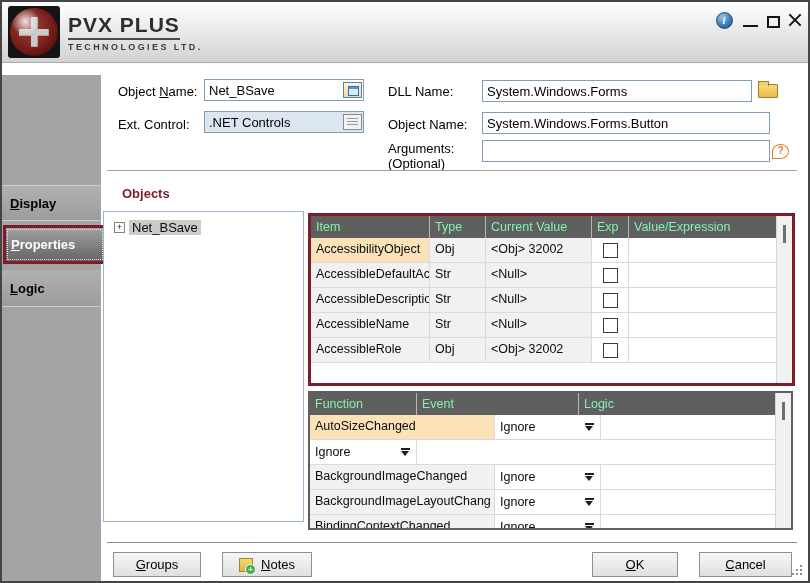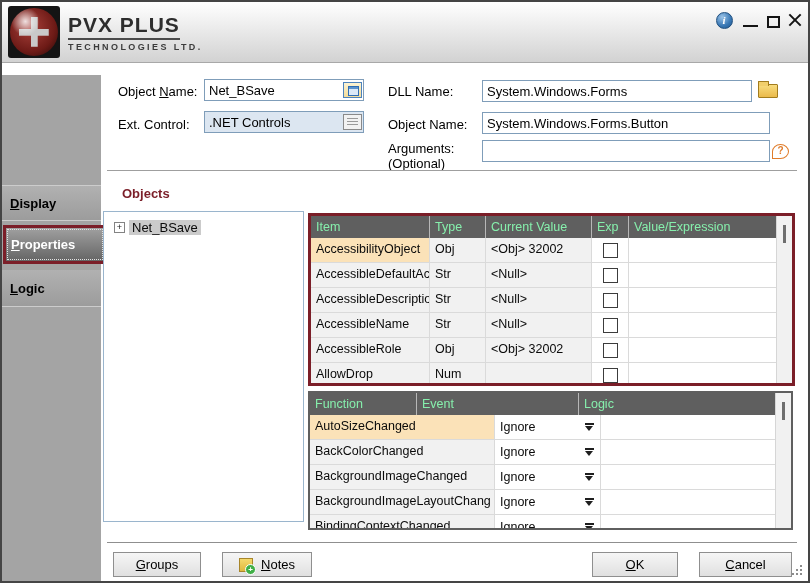--- a/index.html
+++ b/index.html
@@ -256,50 +256,40 @@
     </div>
     <div class="trow">
       <div class="cell c-item">AccessibleRole</div>
       <div class="cell c-type">Obj</div>
       <div class="cell c-cv">&lt;Obj&gt; 32002</div>
       <div class="cell c-exp">
           <span class="cb"></span>
         </div>
       <div class="cell c-val"></div>
     </div>
-    <div class="trow">
-      <div class="cell c-item">AllowDrop</div>
-      <div class="cell c-type">Num</div>
-      <div class="cell c-cv"></div>
-      <div class="cell c-exp">
-          <span class="cb"></span>
-        </div>
-      <div class="cell c-val"></div>
-    </div>
     <div class="scrolltrack">
       <div class="scrollthumb"></div>
     </div>
   </div>
 
   <div class="etable">
     <div class="thead">
       <div class="th h-func">Function</div>
       <div class="th h-event">Event</div>
       <div class="th h-logic">Logic</div>
     </div>
     <div class="trow">
       <div class="cell e-event hl">AutoSizeChanged</div>
       <div class="cell e-func">
           <span>Ignore</span>
           <span class="arrow"></span>
         </div>
       <div class="cell e-logic"></div>
     </div>
     <div class="trow">
-      <div class="cell e-event">BackColorChanged</div>
       <div class="cell e-func">
           <span>Ignore</span>
           <span class="arrow"></span>
         </div>
       <div class="cell e-logic"></div>
     </div>
     <div class="trow">
       <div class="cell e-event">BackgroundImageChanged</div>
       <div class="cell e-func">
           <span>Ignore</span>

